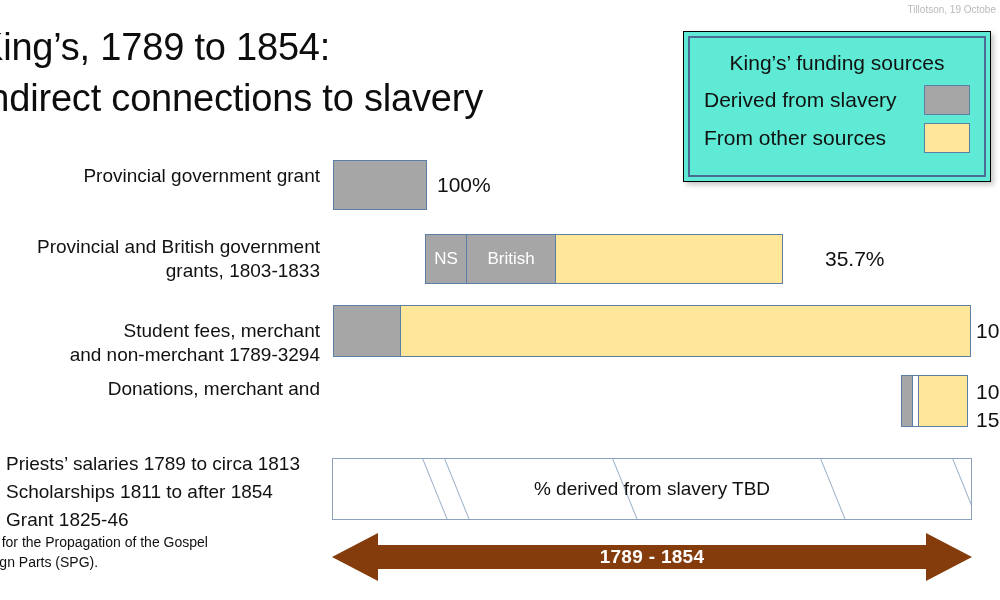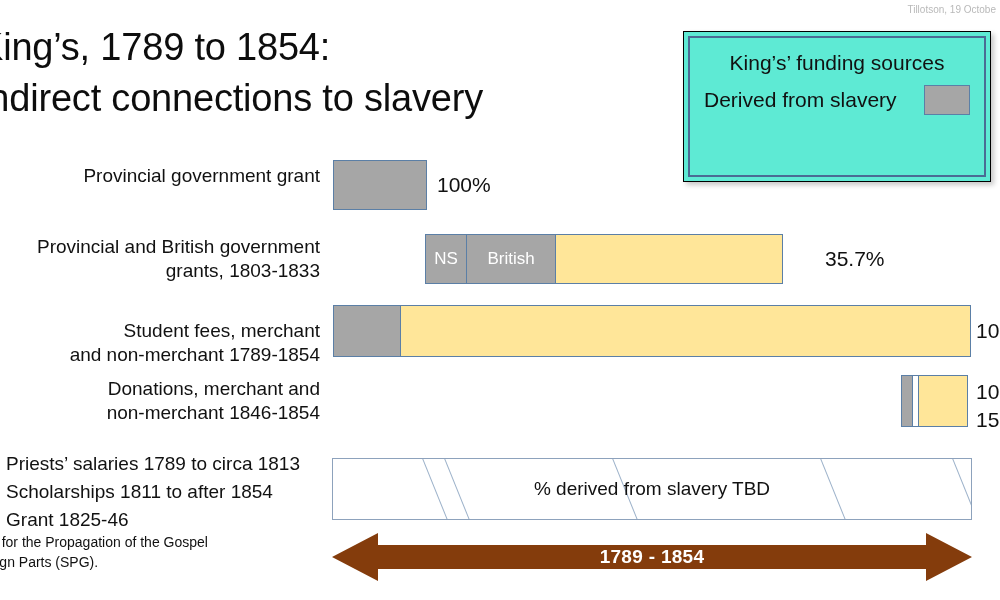--- a/index.html
+++ b/index.html
@@ -103,20 +103,24 @@
     <span class="t-line">Indirect connections to slavery</span>
   </div>
 
   <div id="legend">
     <div class="inner">
       <div class="lg-title">King’s’ funding sources</div>
       <div class="lg-row">
         <span class="lg-label">Derived from slavery</span>
         <span class="swatch" style="background:#a6a6a6;"></span>
       </div>
+      <div class="lg-row">
+        <span class="lg-label">From other sources</span>
+        <span class="swatch" style="background:#ffe699;"></span>
+      </div>
     </div>
   </div>
 
   <div class="row" style="top:160px;height:50px;">
     <div class="rlabel" style="width:320px;left:0;top:4px;">
       <span>Provincial government grant</span>
     </div>
     <div class="barwrap" style="left:333px;top:0;height:50px;">
       <div class="seg gray" style="width:94px;"></div>
     </div>
@@ -132,33 +136,32 @@
       <div class="seg gray" style="width:42px;">NS</div>
       <div class="seg gray" style="width:89px;border-left:none;">British</div>
       <div class="seg yellow" style="width:227px;border-left:none;"></div>
     </div>
     <div class="pct" style="left:825px;top:13px;">35.7%</div>
   </div>
 
   <div class="row" style="top:305px;height:52px;">
     <div class="rlabel" style="width:320px;left:0;top:2px;margin-top:12px;">
       <span>Student fees, merchant</span>
-      <span class="l2">and non-merchant 1789-1854</span>
+      <span class="l2">and non-merchant 1789-3294</span>
     </div>
     <div class="barwrap" style="left:333px;top:0;height:52px;">
       <div class="seg gray" style="width:68px;"></div>
       <div class="seg yellow" style="width:570px;border-left:none;"></div>
     </div>
     <div class="pct" style="left:976px;top:14px;">10%</div>
   </div>
 
   <div class="row" style="top:375px;height:52px;">
     <div class="rlabel" style="width:320px;left:0;top:2px;">
       <span>Donations, merchant and</span>
-      <span class="l2">non-merchant 1846-1854</span>
     </div>
     <div class="barwrap" style="left:901px;top:0;height:52px;">
       <div class="seg gray" style="width:12px;"></div>
       <div class="seg gap" style="width:5px;"></div>
       <div class="seg yellow" style="width:50px;"></div>
     </div>
     <div class="pct two-line" style="left:976px;top:3px;">
       <span>10</span>
       <span class="p2">15</span>
     </div>

